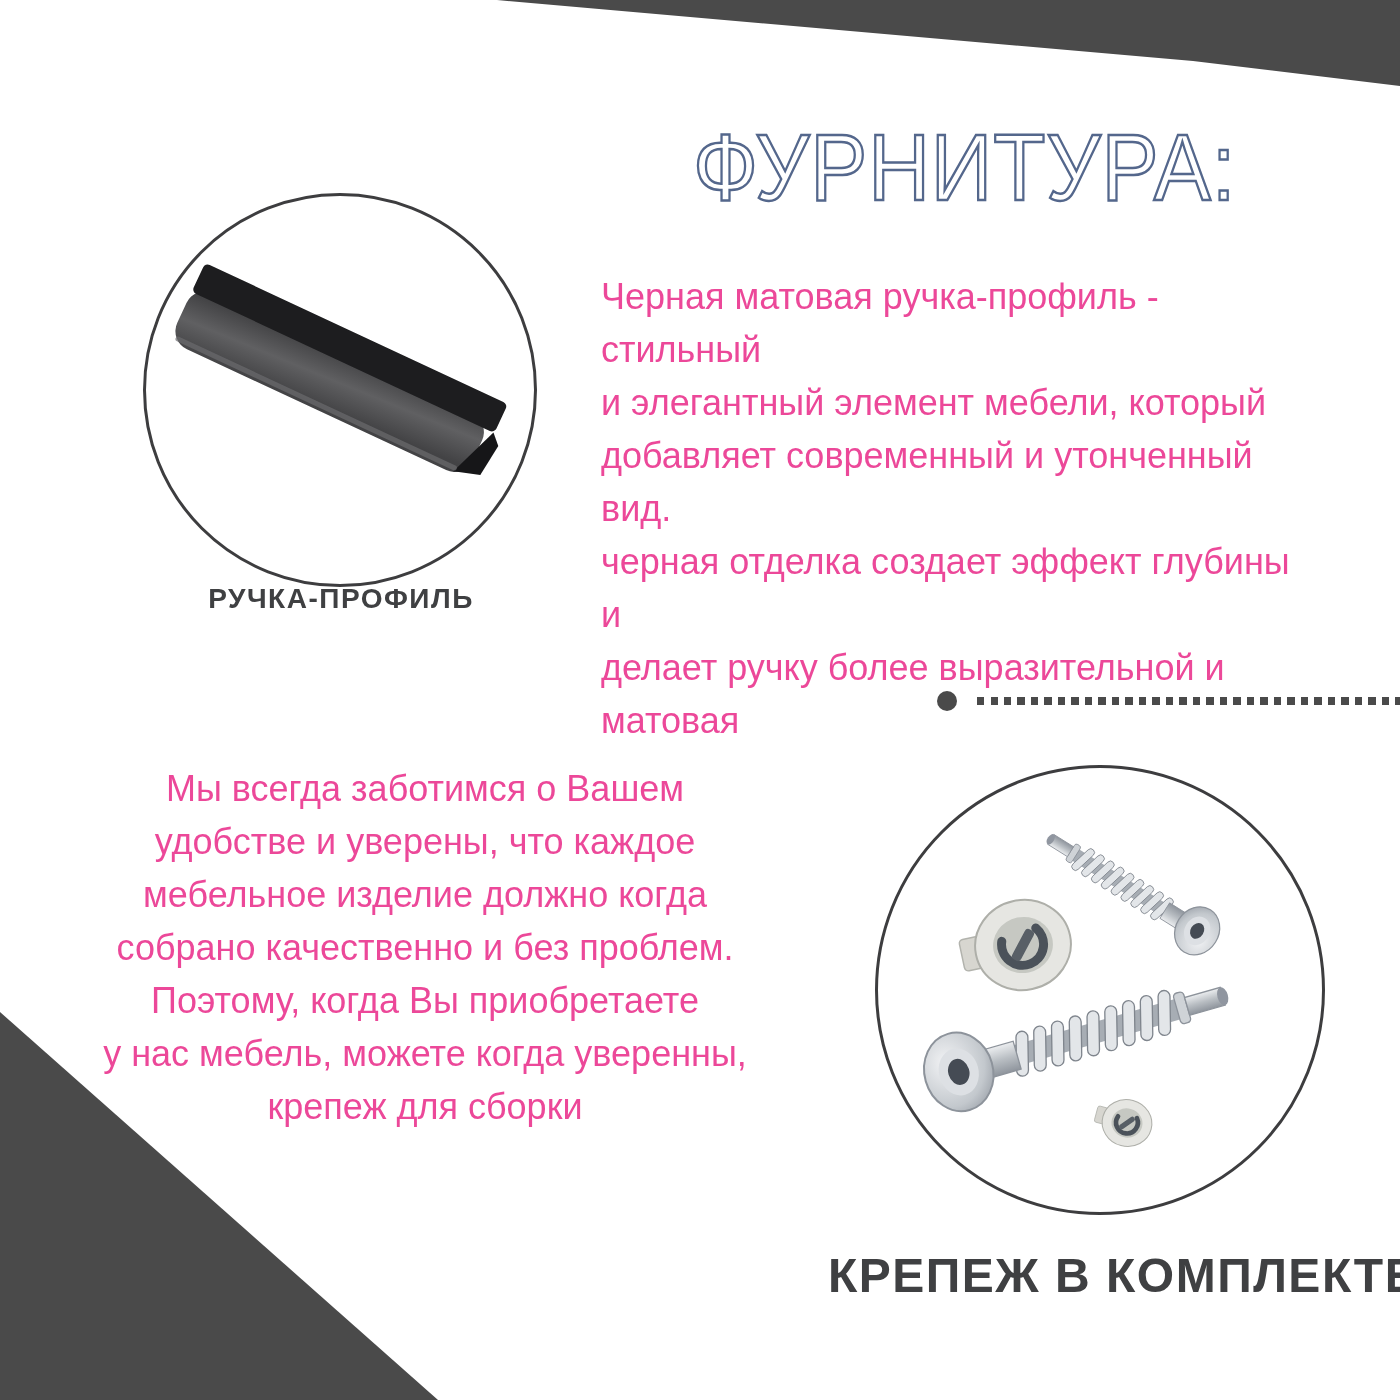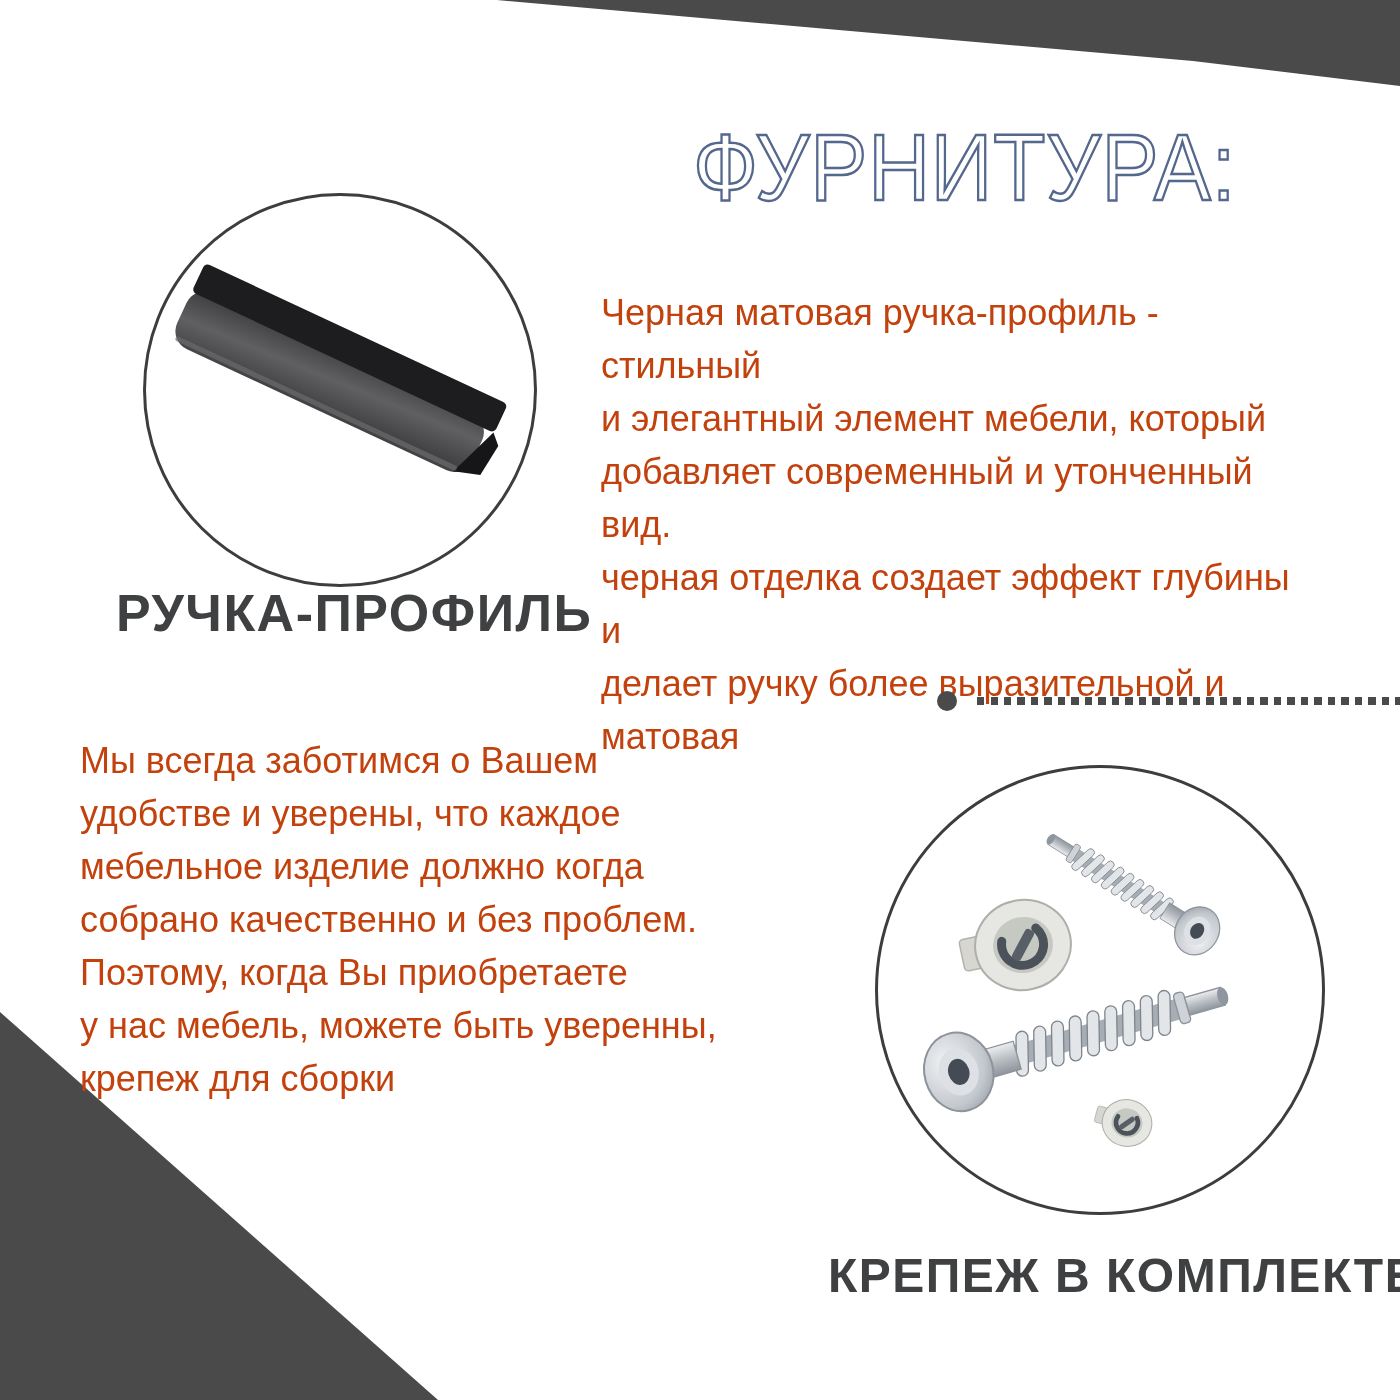--- a/index.html
+++ b/index.html
@@ -23,27 +23,27 @@
     position:absolute;border:3px solid #3d3d3f;border-radius:50%;
     background:#ffffff;overflow:hidden;
   }
   .circle-handle{left:143px;top:193px;width:388px;height:388px;}
   .circle-fasteners{left:875px;top:765px;width:444px;height:444px;}
 
   .caption{
     position:absolute;font-weight:700;color:#3f4042;text-align:center;
     letter-spacing:1.5px;white-space:nowrap;
   }
-  .caption-handle{left:116px;top:583px;width:450px;font-size:52px;}
+  .caption-handle{left:116px;top:583px;width:450px;font-size:28px;}
   .caption-fasteners{left:828px;top:1248px;width:500px;font-size:48px;}
 
-  .para{position:absolute;color:#c2410c;font-size:36px;margin-top:16px;}
+  .para{position:absolute;color:#ec4899;font-size:36px;}
   .para .line{white-space:pre-wrap;}
   .para-handle{left:601px;top:270px;width:720px;line-height:53px;text-align:left;}
-  .para-assembly{left:80px;top:718px;width:690px;line-height:53px;text-align:left;}
+  .para-assembly{left:80px;top:762px;width:690px;line-height:53px;text-align:center;}
 
   .divider-dot{
     position:absolute;left:937px;top:691px;width:20px;height:20px;
     border-radius:50%;background:#4a4a4a;
   }
   .divider-line{
     position:absolute;left:977px;top:697px;width:423px;height:8px;
     background:repeating-linear-gradient(90deg,#4a4a4a 0 7px,transparent 7px 13.5px);
   }
 </style>
@@ -90,21 +90,21 @@
 
   <div class="divider-dot"></div>
   <div class="divider-line"></div>
 
   <div class="para para-assembly">
     <div class="line">Мы всегда заботимся о Вашем</div>
     <div class="line">удобстве и уверены, что каждое</div>
     <div class="line">мебельное изделие должно когда</div>
     <div class="line">собрано качественно и без проблем.</div>
     <div class="line">Поэтому, когда Вы приобретаете</div>
-    <div class="line">у нас мебель, можете быть уверенны,</div>
+    <div class="line">у нас мебель, можете когда уверенны,</div>
     <div class="line">крепеж для сборки</div>
   </div>
 
   <div class="photo-circle circle-fasteners">
     <svg width="444" height="444" viewBox="0 0 444 444" aria-hidden="true">
       <defs>
         <linearGradient id="mgv" x1="0" y1="0" x2="0" y2="1">
           <stop offset="0" stop-color="#eceef0"></stop>
           <stop offset="0.5" stop-color="#b9bec3"></stop>
           <stop offset="1" stop-color="#8f959d"></stop>

